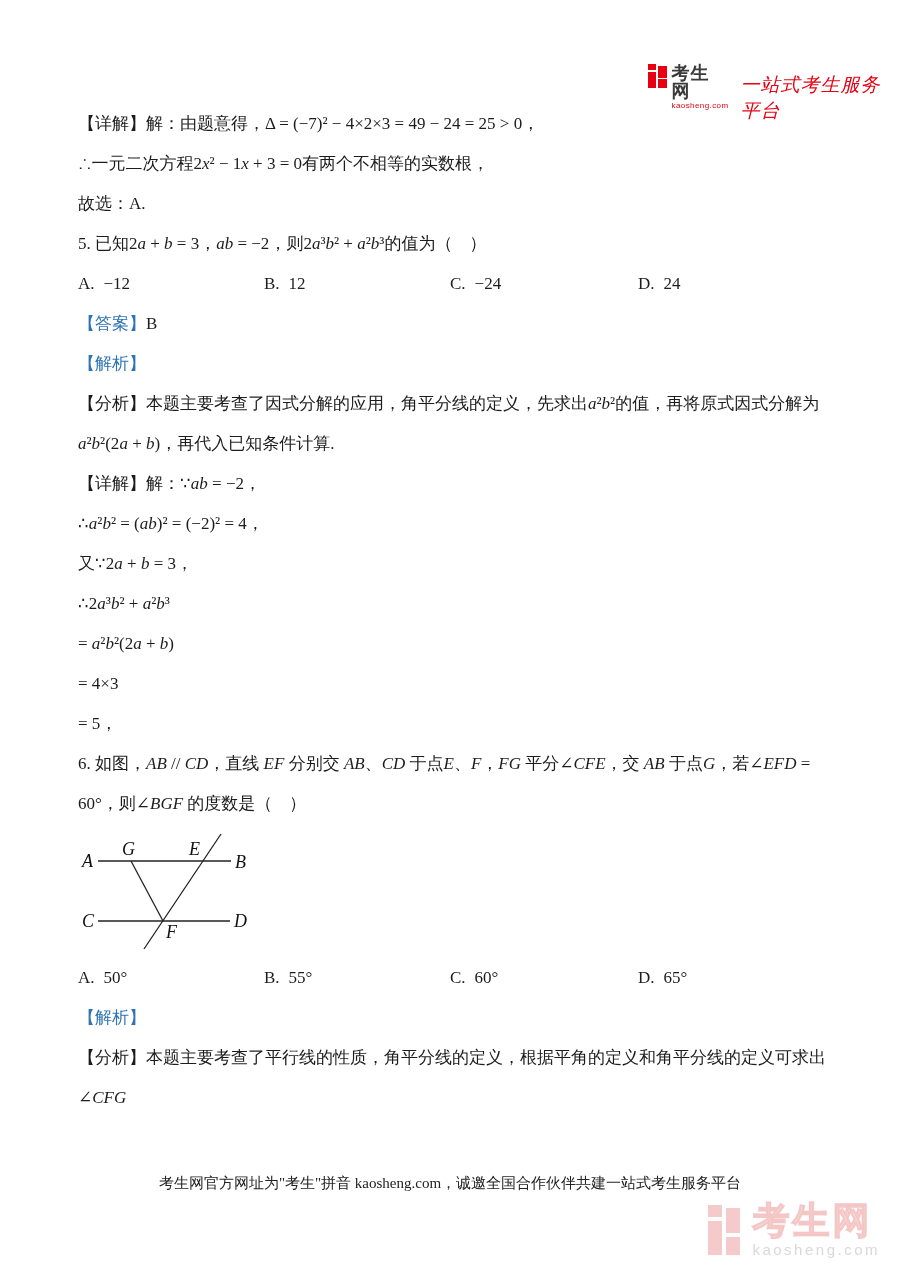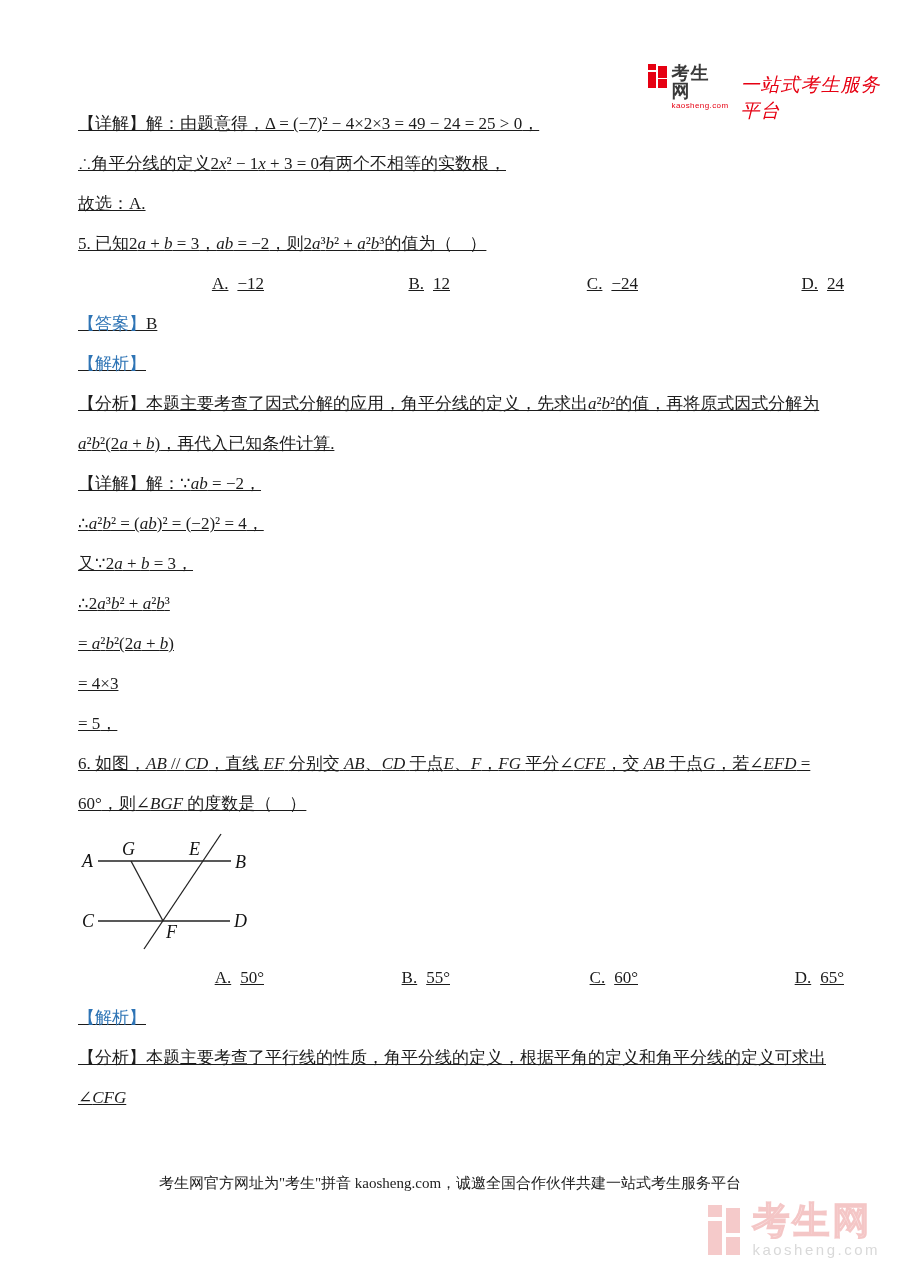--- a/index.html
+++ b/index.html
@@ -20,28 +20,28 @@
   .hdr .hmark { width:21px; height:24px; color:var(--red); }
   .brandcol { display:flex; flex-direction:column; line-height:1; }
   .brand-name { font-size:18px; font-weight:bold; color:#3a3a3a; letter-spacing:1px;
     font-family:"Liberation Sans","DejaVu Sans",sans-serif; }
   .brand-domain { font-size:8px; color:var(--red); margin-top:2px; letter-spacing:.4px;
     font-family:"Liberation Sans","DejaVu Sans",sans-serif; }
   .tagline { font-size:19px; color:var(--red); font-weight:normal; font-style:italic;
     margin-top:8px; margin-left:7px; letter-spacing:1px; }
 
   
-  main { position:absolute; top:104px; left:78px; width:766px; font-size:17px;text-decoration:underline; }
+  main { position:absolute; top:104px; left:78px; width:766px; font-size:17px; }
   .line { line-height:40px; font-size:17px; }
   .seg-c { font-family:"Liberation Serif","DejaVu Serif",serif; }
   .seg-b { color:var(--blue); }
   .seg-f, .opt-val { font-family:"Liberation Serif","DejaVu Serif","DejaVu Sans",serif; }
   .seg-f i, .opt-val i { font-style:italic; }
 
-  .opt-row { display:grid; grid-template-columns:186px 186px 188px 1fr; line-height:40px;text-align:right; }
+  .opt-row { display:grid; grid-template-columns:186px 186px 188px 1fr; line-height:40px; }
   .opt { white-space:nowrap; }
   .opt-label { margin-right:9px; }
 
   
   figure.geo { margin:6px 0 4px 0; width:260px; }
   figure.geo svg { display:block; }
   .geo-line { stroke:#222; stroke-width:1.3; fill:none; }
   .geo-label { font:italic 18px "Liberation Serif","DejaVu Serif",serif; fill:#111; }
 
   
@@ -71,21 +71,21 @@
     <span class="brandcol">
       <span class="brand-name">考生网</span>
       <span class="brand-domain">kaosheng.com</span>
     </span>
     <span class="tagline">一站式考生服务平台</span>
   </div>
 
   <main>
     <div>
         <p class="line"><span class="seg-c">【详解】解：由题意得，</span><span class="seg-f"><span>Δ = (−7)² − 4×2×3 = 49 − 24 = 25 &gt; 0</span></span><span class="seg-c">，</span></p>
-        <p class="line"><span class="seg-c">∴角平分线的定义</span><span class="seg-f"><span>2</span><i>x</i><span>² − 1</span><i>x</i><span> + 3 = 0</span></span><span class="seg-c">有两个不相等的实数根，</span></p>
+        <p class="line"><span class="seg-c">∴一元二次方程</span><span class="seg-f"><span>2</span><i>x</i><span>² − 1</span><i>x</i><span> + 3 = 0</span></span><span class="seg-c">有两个不相等的实数根，</span></p>
         <p class="line"><span class="seg-c">故选：A.</span></p>
         <p class="line"><span class="seg-c">5. 已知</span><span class="seg-f"><span>2</span><i>a</i><span> + </span><i>b</i><span> = 3</span></span><span class="seg-c">，</span><span class="seg-f"><i>ab</i><span> = −2</span></span><span class="seg-c">，则</span><span class="seg-f"><span>2</span><i>a</i><span>³</span><i>b</i><span>² + </span><i>a</i><span>²</span><i>b</i><span>³</span></span><span class="seg-c">的值为（　）</span></p>
         <div class="opt-row">
           <div class="opt"><span class="opt-label">A.</span><span class="opt-val"><span>−12</span></span></div>
           <div class="opt"><span class="opt-label">B.</span><span class="opt-val"><span>12</span></span></div>
           <div class="opt"><span class="opt-label">C.</span><span class="opt-val"><span>−24</span></span></div>
           <div class="opt"><span class="opt-label">D.</span><span class="opt-val"><span>24</span></span></div>
         </div>
         <p class="line"><span class="seg-b">【答案】</span><span class="seg-c">B</span></p>
         <p class="line"><span class="seg-b">【解析】</span></p>

